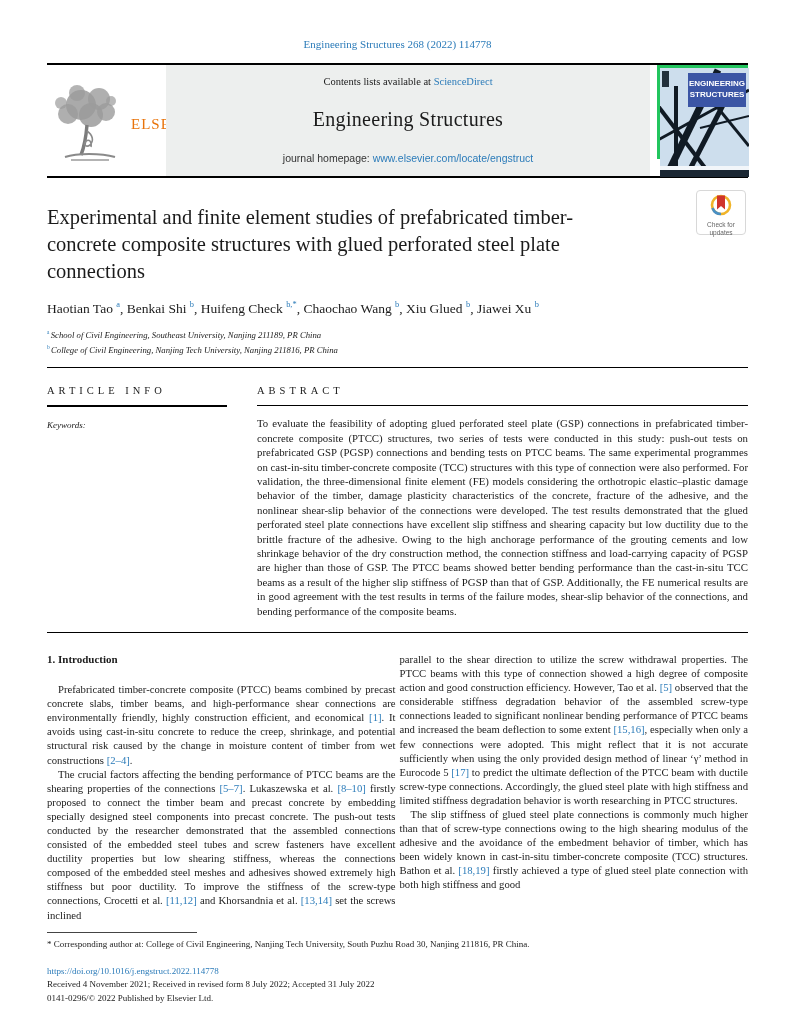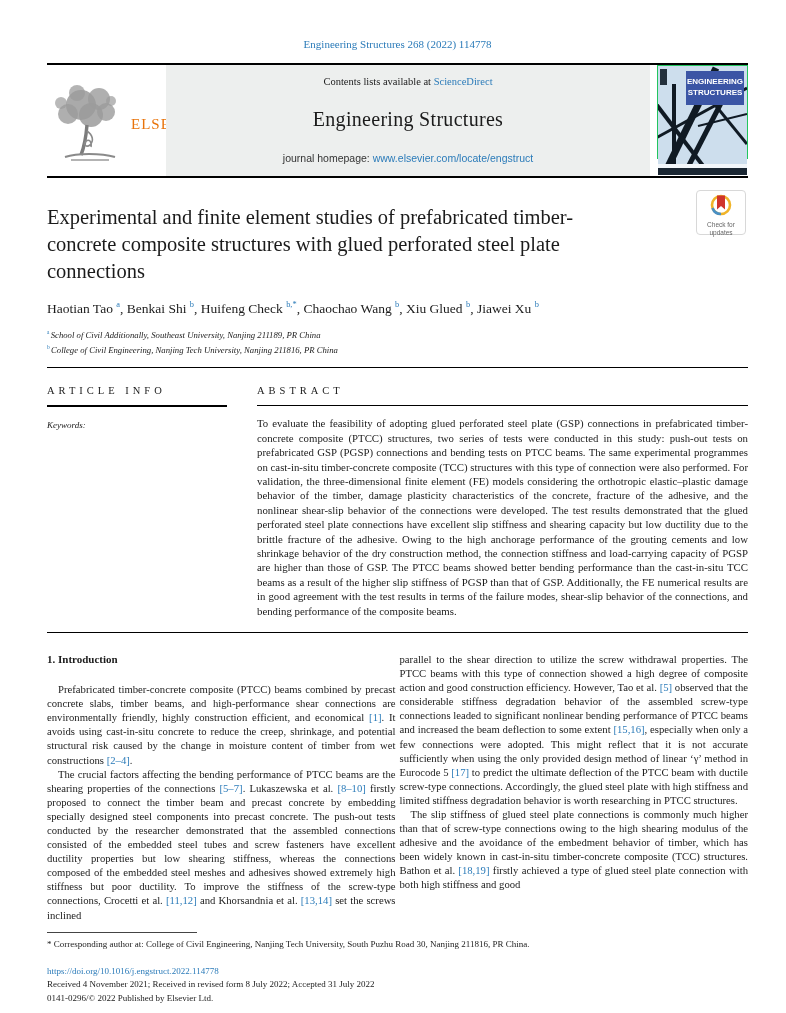--- a/index.html
+++ b/index.html
@@ -20,21 +20,21 @@
   .rule-thin { height:1px; background:#000; }
 
   
   .masthead { display:flex; height:111px; align-items:stretch; }
   .logo-col { width:112px; display:flex; flex-direction:row; align-items:center; padding-top:6px; }
   .elsevier-word { font-size:15px; letter-spacing:1px; color:#e8730a; margin-top:2px; font-family:"Liberation Serif", serif; }
   .gray-box { flex:1; background:#edefee; margin:0 7px; display:flex; flex-direction:column; justify-content:space-between; text-align:center; padding:11px 0 12px 0; }
   .contents-line { font-size:10.5px; }
   .journal-name { font-size:20px; letter-spacing:.3px; }
   .homepage-line { font-size:10.5px; font-family:"Liberation Sans", sans-serif; color:#333; }
-  .cover { width:91px; height:94px; border:1px solid #22c55e; }
+  .cover { width:91px; height:94px; border:3px solid #22c55e; }
 
   
   .title-row { position:relative; margin-top:26px; }
   .page-title { font-size:20.5px; font-weight:normal; line-height:27px; width:592px; }
   .badge { position:absolute; right:2px; top:-14px; width:50px; height:45px; border:1px solid #d8d8d8; border-radius:4px; background:#fff; text-align:center; padding-top:2px; }
   .badge-label { font-size:6.5px; color:#666; font-family:"Liberation Sans", sans-serif; line-height:7.5px; }
 
   .authors { margin-top:15px; font-size:13.5px; }
   .sup { font-size:.62em; vertical-align:super; color:#2b7bb9; }
   .affils { margin-top:9px; font-size:8.7px; font-style:italic; line-height:12.5px; }
@@ -151,21 +151,21 @@
         <div class="badge-label">
           <div>Check for</div>
           <div>updates</div>
         </div>
       </div>
     </div>
 
     <div class="authors"><span>Haotian Tao </span><span class="sup">a</span><span>, Benkai Shi </span><span class="sup">b</span><span>, Huifeng Check </span><span class="sup">b,*</span><span>, Chaochao Wang </span><span class="sup">b</span><span>, Xiu Glued </span><span class="sup">b</span><span>, Jiawei Xu </span><span class="sup">b</span></div>
 
     <div class="affils">
-      <div class="affil"><span class="sup">a </span><span>School of Civil Additionally, Southeast University, Nanjing 211189, PR China</span></div>
+      <div class="affil"><span class="sup">a </span><span>School of Civil Engineering, Southeast University, Nanjing 211189, PR China</span></div>
       <div class="affil"><span class="sup">b </span><span>College of Civil Engineering, Nanjing Tech University, Nanjing 211816, PR China</span></div>
     </div>
 
     <div class="rule-thin hr-affil"></div>
 
     <div class="info-abstract">
       <div class="info-col">
         <div class="sec-head">ARTICLE INFO</div>
         <div class="info-underline"></div>
         <div class="kw-label">Keywords:</div>

